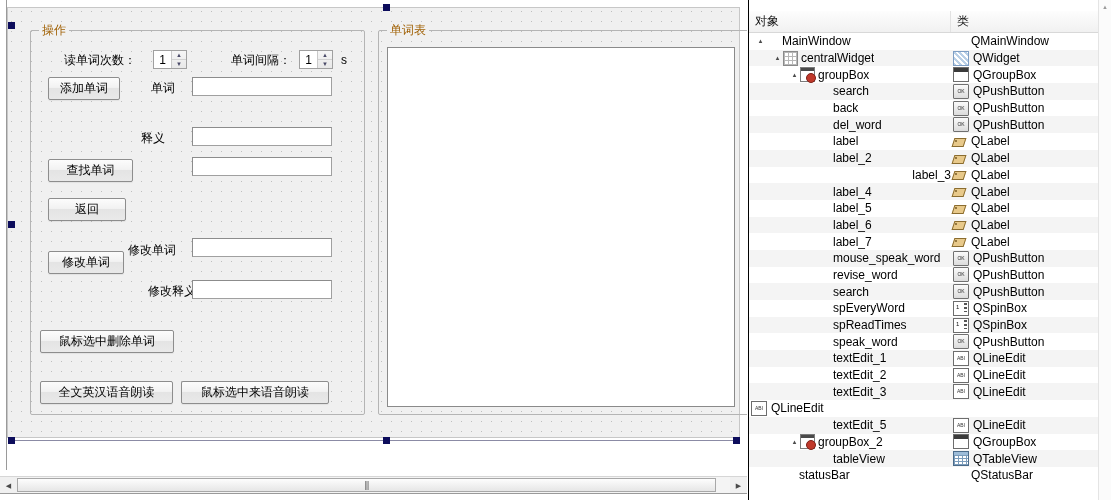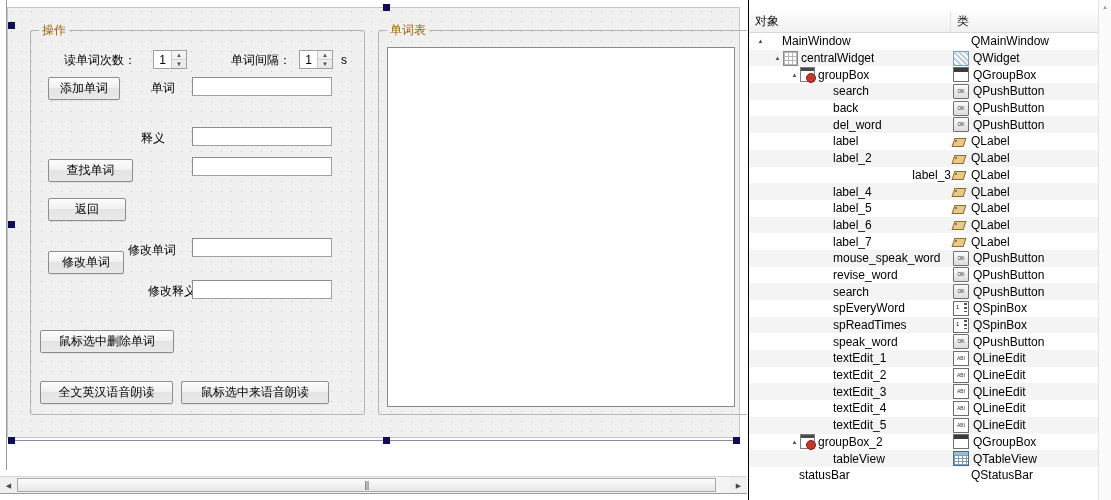--- a/index.html
+++ b/index.html
@@ -616,25 +616,20 @@
             <span class="expander none"></span>
             <span class="node-icon ni-none"></span>
             <span class="node-name">textEdit_3</span>
           </div>
           <div class="c-cls">
             <span class="cls-icon ic-line"></span>
             <span class="cls-name">QLineEdit</span>
           </div>
         </div>
         <div class="trow">
-          <div class="c-obj" style="padding-left: 57px;">
-            <span class="expander none"></span>
-            <span class="node-icon ni-none"></span>
-            <span class="node-name">textEdit_4</span>
-          </div>
           <div class="c-cls">
             <span class="cls-icon ic-line"></span>
             <span class="cls-name">QLineEdit</span>
           </div>
         </div>
         <div class="trow alt">
           <div class="c-obj" style="padding-left: 57px;">
             <span class="expander none"></span>
             <span class="node-icon ni-none"></span>
             <span class="node-name">textEdit_5</span>

